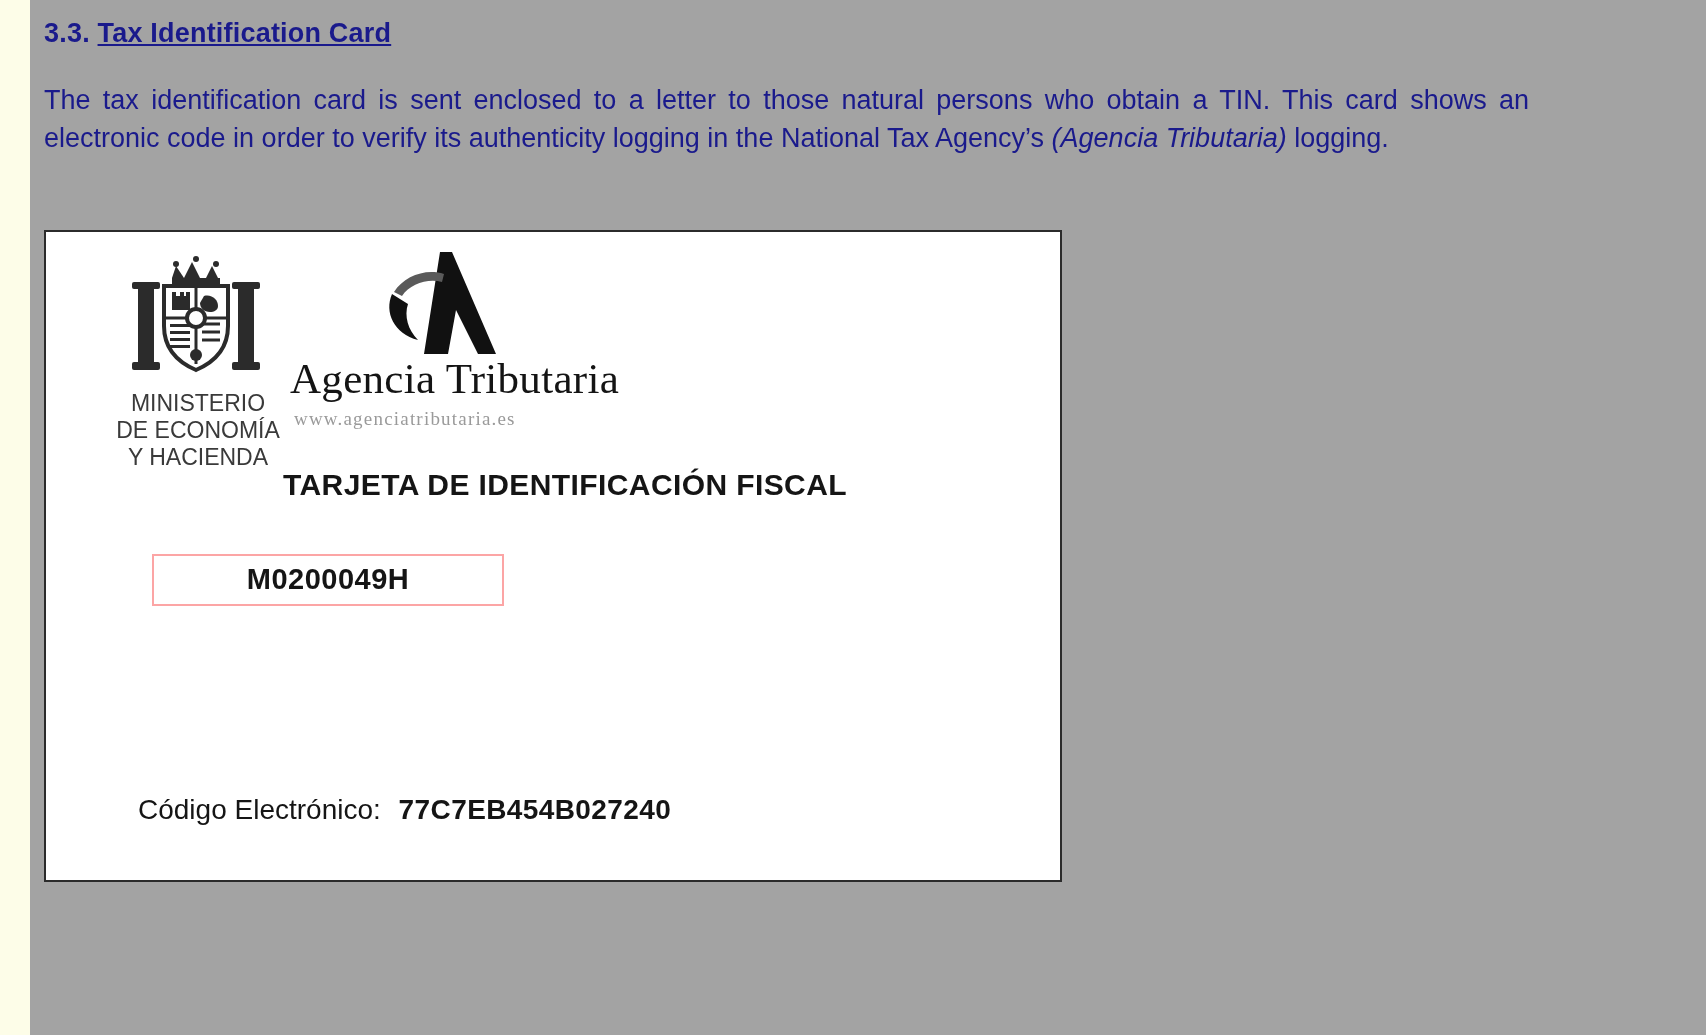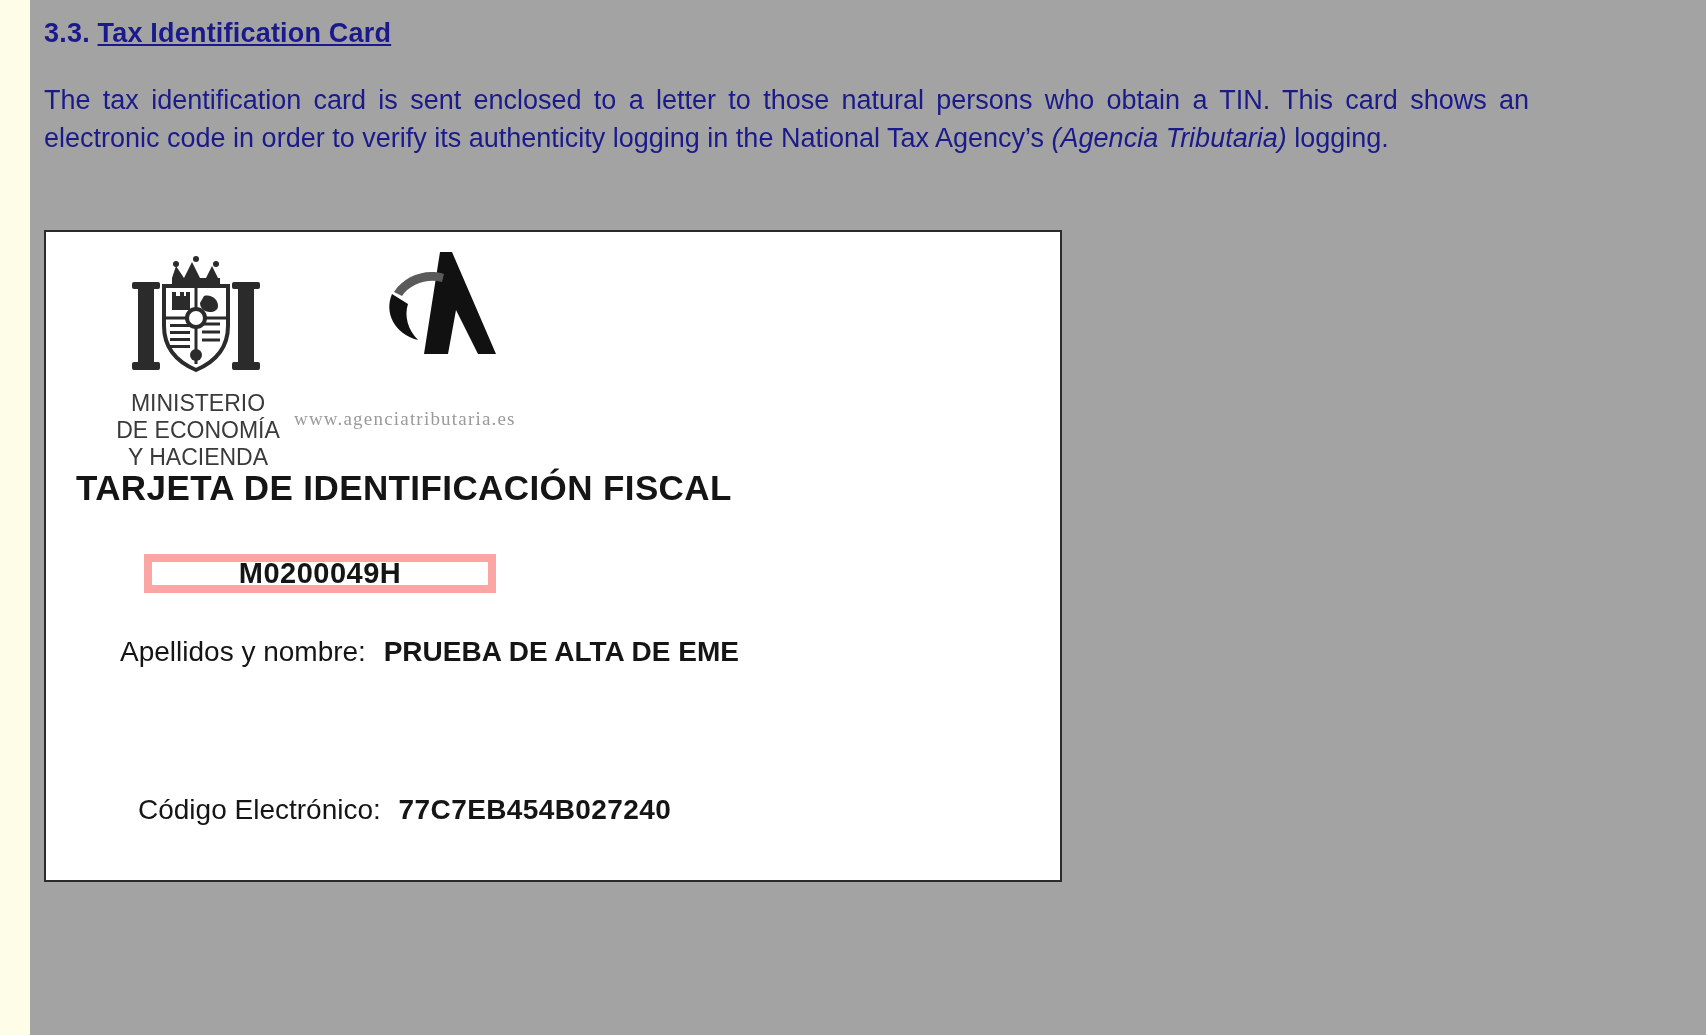--- a/index.html
+++ b/index.html
@@ -130,23 +130,24 @@
     letter-spacing: 1.2px;
     color: #9a9a9a;
     white-space: nowrap;
   }
 
   .card-title {
     position: absolute;
     left: 0;
     top: 236px;
     width: 100%;
-    padding-left: 30px;
-    box-sizing: border-box;
-    font-size: 35px;
+    text-align: center;
+    padding-left: 24px;
+    box-sizing: border-box;
+    font-size: 30px;
     font-weight: bold;
     color: #151515;
     letter-spacing: 0.4px;
   }
 
   .field-row {
     position: absolute;
     font-size: 28px;
     color: #151515;
     white-space: nowrap;
@@ -159,24 +160,24 @@
     margin-left: 10px;
   }
 
   .nif-row {
     left: 74px;
     top: 322px;
     display: flex;
     align-items: center;
   }
   .nif-box {
-    margin-left: 24px;
+    margin-left: 32px;
     width: 352px;
-    height: 39px;
-    border: 8px solid #fca5a5;
+    height: 52px;
+    border: 2px solid #fca5a5;
     display: flex;
     align-items: center;
     justify-content: center;
     font-size: 29px;
     font-weight: bold;
     letter-spacing: 0.5px;
     box-sizing: border-box;
   }
 
   .name-row {
@@ -266,33 +267,30 @@
           </div>
 
           <span class="agency-logo">
             <svg viewBox="0 0 120 110" width="120" height="110" aria-hidden="true">
               <path d="M62 2 L46 104 L70 104 L78 60 L100 104 L118 104 L74 2 Z" fill="#111111"></path>
               <path d="M14 44 C6 62 16 84 40 90 C30 80 26 66 30 54 Z" fill="#111111"></path>
               <path d="M16 42 C26 26 48 18 66 24 L64 32 C50 28 32 34 24 46 Z" fill="#5a5a5a"></path>
             </svg>
           </span>
 
+          <div class="agency-name">Agencia Tributaria</div>
           <div class="agency-url">www.agenciatributaria.es</div>
         </div>
 
         <div class="card-title">TARJETA DE IDENTIFICACIÓN FISCAL</div>
 
         <div class="field-row nif-row">
           <span class="nif-box">M0200049H</span>
         </div>
 
-        <div class="field-row name-row">
-          <span class="field-label">Apellidos y nombre:</span>
-          <span class="field-value">PRUEBA DE ALTA DE EME</span>
-        </div>
 
         <div class="field-row code-row">
           <span class="field-label">Código Electrónico:</span>
           <span class="field-value">77C7EB454B027240</span>
         </div>
 
       </div>
     </div>
 
   </div>

